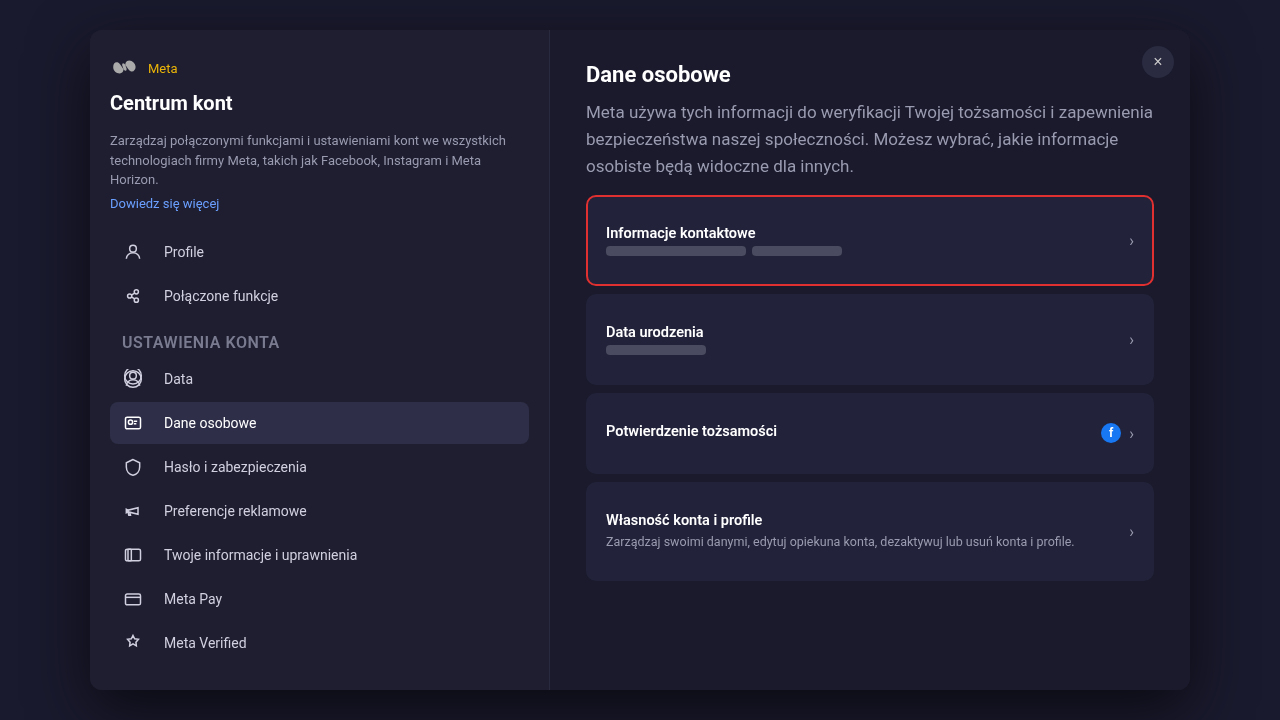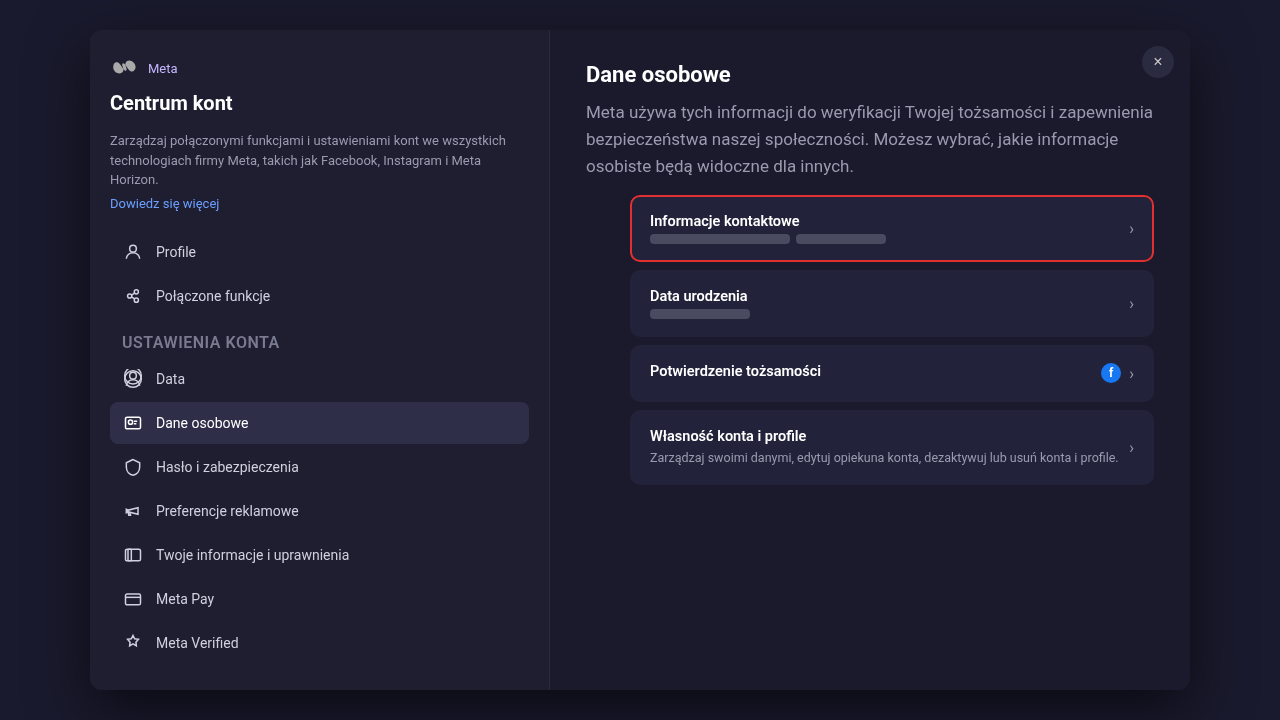--- a/index.html
+++ b/index.html
@@ -55,21 +55,21 @@
     .sidebar-link {
       color: #6b9fff;
       font-size: 13px;
       cursor: pointer;
       margin-bottom: 20px;
       display: block;
     }
     .nav-item {
       display: flex;
       align-items: center;
-      gap: 12px;
+      gap: 20px;
       padding: 10px 12px;
       border-radius: 8px;
       cursor: pointer;
       color: #d0d0e0;
       font-size: 14px;
       transition: background 0.15s;
       margin-bottom: 2px;
     }
     .nav-item.active {
       background: #2e2e48;
@@ -114,29 +114,28 @@
     .main-desc {
       color: #9a9ab0;
       font-size: 17px;
       line-height: 1.6;
       margin-bottom: 14px;
     }
     
     .settings-item {
       background: #22223a;
       border-radius: 10px;
-      padding: 16px 18px;
+      padding: 28px 18px;
       margin-bottom: 8px;
       cursor: pointer;
       display: flex;
       align-items: center;
       justify-content: space-between;
       transition: background 0.15s;
       border: 2px solid transparent;
-      margin-left: 44px;
     }
     .settings-item.highlighted {
       border: 2px solid #e03030;
       background: #22223a;
     }
     .settings-item-left { flex: 1; }
     .settings-item-title {
       color: #ffffff;
       font-size: 14.5px;
       font-weight: 600;
@@ -209,21 +208,21 @@
 
 <div class="modal-overlay">
 
   <div class="sidebar">
     <div class="meta-logo">
       <span class="meta-logo-icon">
         <svg width="32" height="16" viewBox="0 0 40 20" fill="none" xmlns="http://www.w3.org/2000/svg">
           <path d="M4 10 C4 5, 8 2, 12 6 C14 8, 16 12, 18 14 C20 16, 22 14, 20 10 C18 6, 20 2, 24 2 C28 2, 32 6, 32 10 C32 14, 28 18, 24 14 C22 12, 20 8, 18 6 C16 4, 14 6, 16 10 C18 14, 16 18, 12 18 C8 18, 4 15, 4 10 Z" fill="#aaa"></path>
         </svg>
       </span>
-      <span style="color:#c4b5fd; font-size:13px;">Meta</span>
+      <span style="color:#eab308; font-size:13px;">Meta</span>
     </div>
 
     <div class="sidebar-title">Centrum kont</div>
     <div class="sidebar-desc">Zarządzaj połączonymi funkcjami i ustawieniami kont we wszystkich technologiach firmy Meta, takich jak Facebook, Instagram i Meta Horizon.</div>
     <a class="sidebar-link">Dowiedz się więcej</a>
 
     <div class="nav-item">
       <span class="nav-icon">
         <svg viewBox="0 0 24 24">
             <circle cx="12" cy="8" r="4"></circle>

